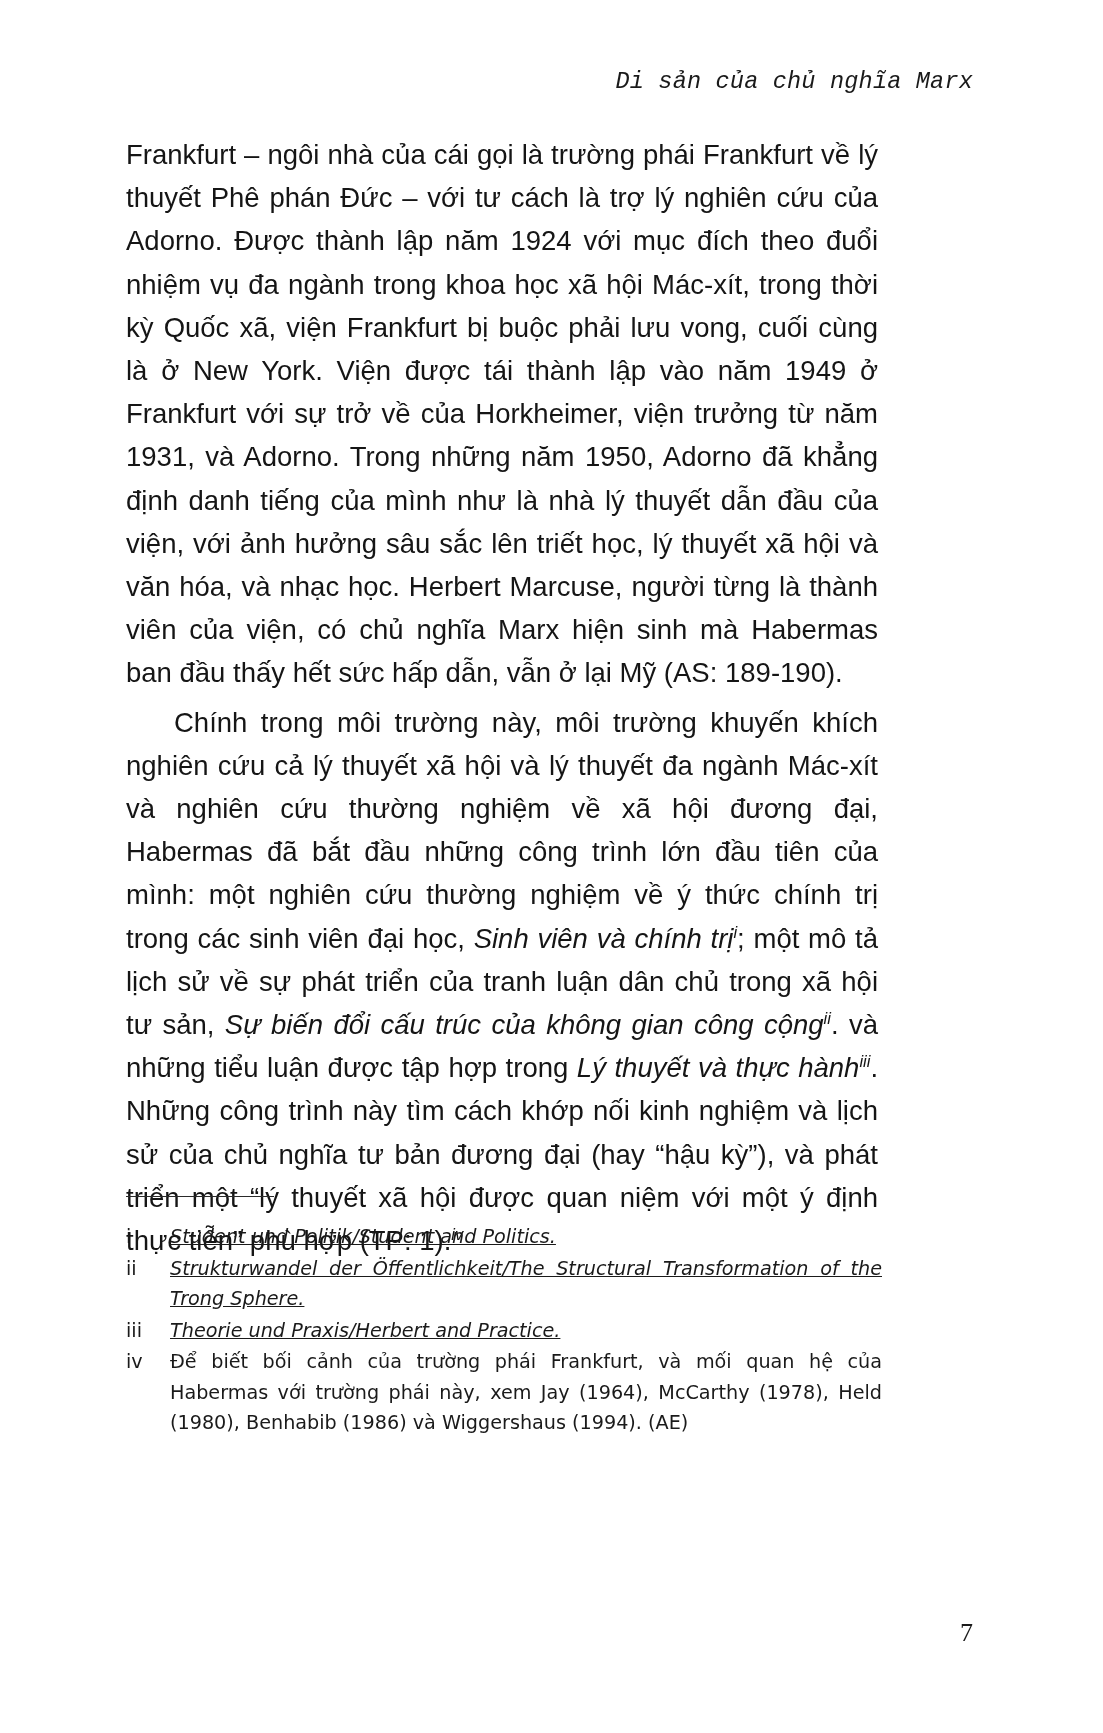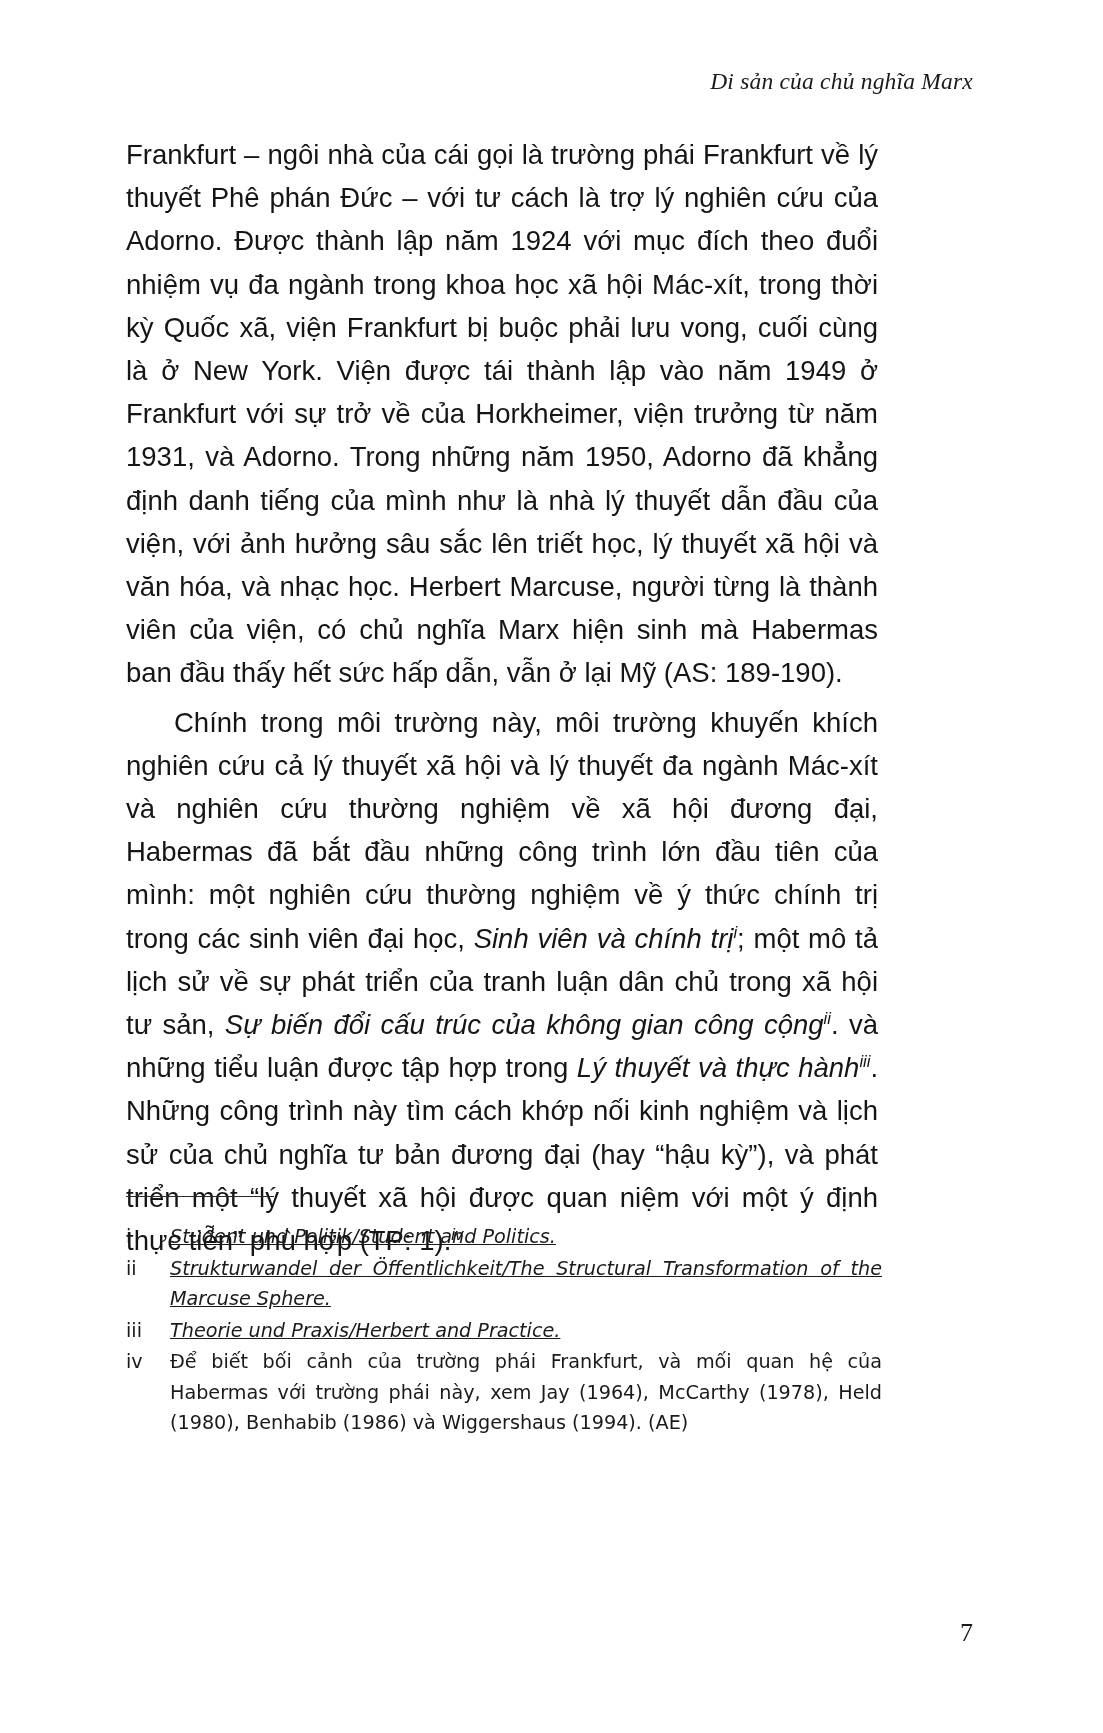--- a/index.html
+++ b/index.html
@@ -21,21 +21,21 @@
     top: 0;
     width: 1103px;
     height: 1733px;
     box-sizing: border-box;
     padding: 0;
   }
   .running-head {
     position: absolute;
     top: 68px;
     right: 130px;
-    font-family: Liberation Serif, serif;
+    font-family: Liberation Mono, monospace;
     font-style: italic;
     font-size: 23.5px;
     color: #1a1a1a;
     letter-spacing: 0.2px;
   }
   .body-col {
     position: absolute;
     left: 126px;
     top: 133px;
     width: 752px;
@@ -129,21 +129,21 @@
 
   <div class="footnotes">
 
     <div class="fn-row">
       <div class="fn-marker">i</div>
       <div class="fn-text ital">Student und Politik/Student and Politics.</div>
     </div>
 
     <div class="fn-row">
       <div class="fn-marker">ii</div>
-      <div class="fn-text ital">Strukturwandel der Öffentlichkeit/The Structural Transformation of the Marcuse Sphere.</div>
+      <div class="fn-text ital">Strukturwandel der Öffentlichkeit/The Structural Transformation of the Trong Sphere.</div>
     </div>
 
     <div class="fn-row">
       <div class="fn-marker">iii</div>
       <div class="fn-text ital">Theorie und Praxis/Herbert and Practice.</div>
     </div>
 
     <div class="fn-row">
       <div class="fn-marker">iv</div>
       <div class="fn-text">Để biết bối cảnh của trường phái Frankfurt, và mối quan hệ của Habermas với trường phái này, xem Jay (1964), McCarthy (1978), Held (1980), Benhabib (1986) và Wiggershaus (1994). (AE)</div>

